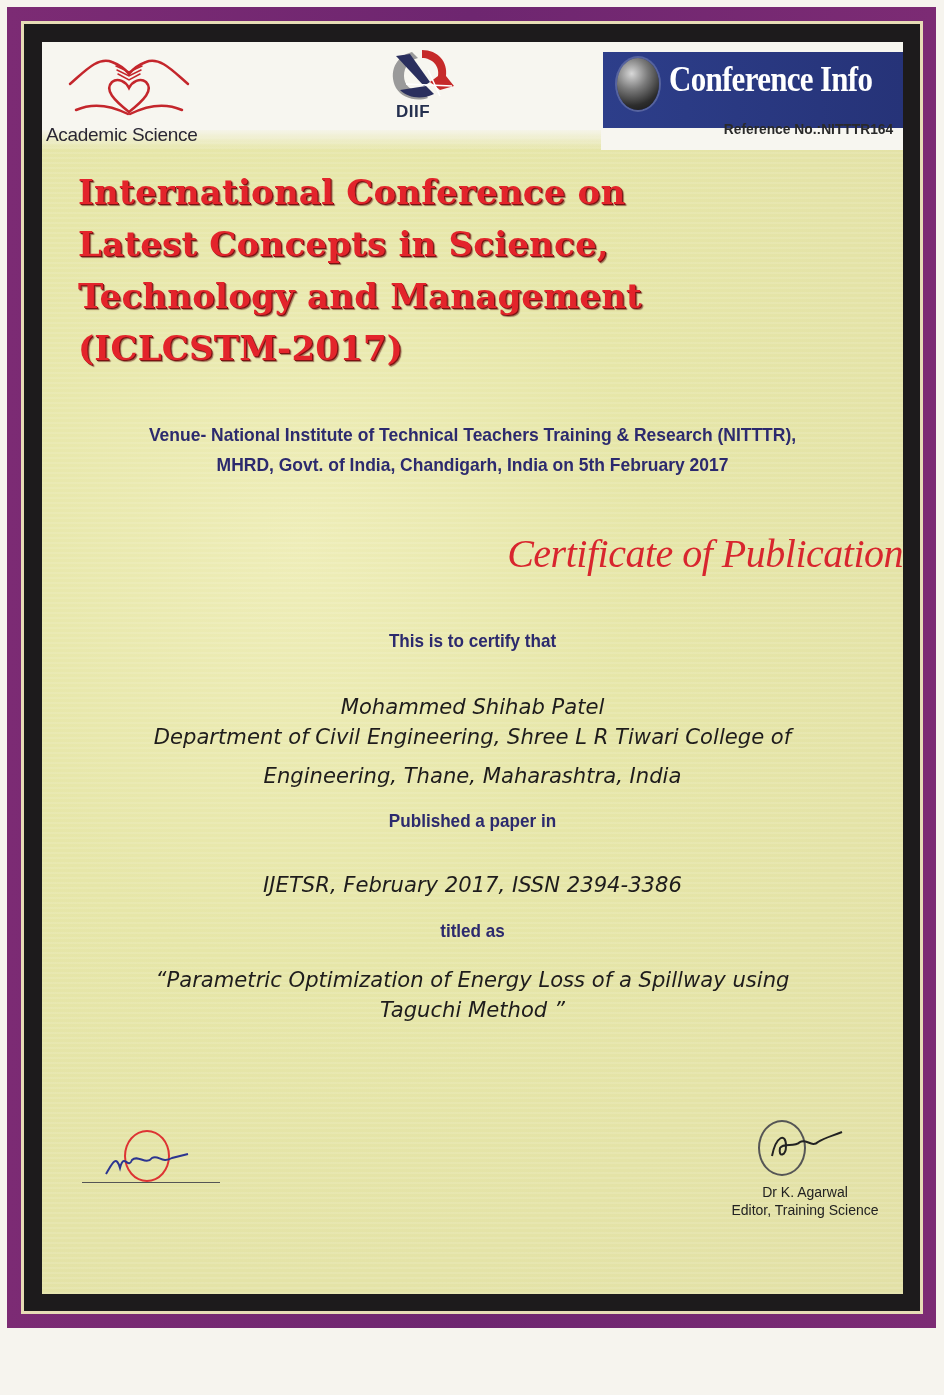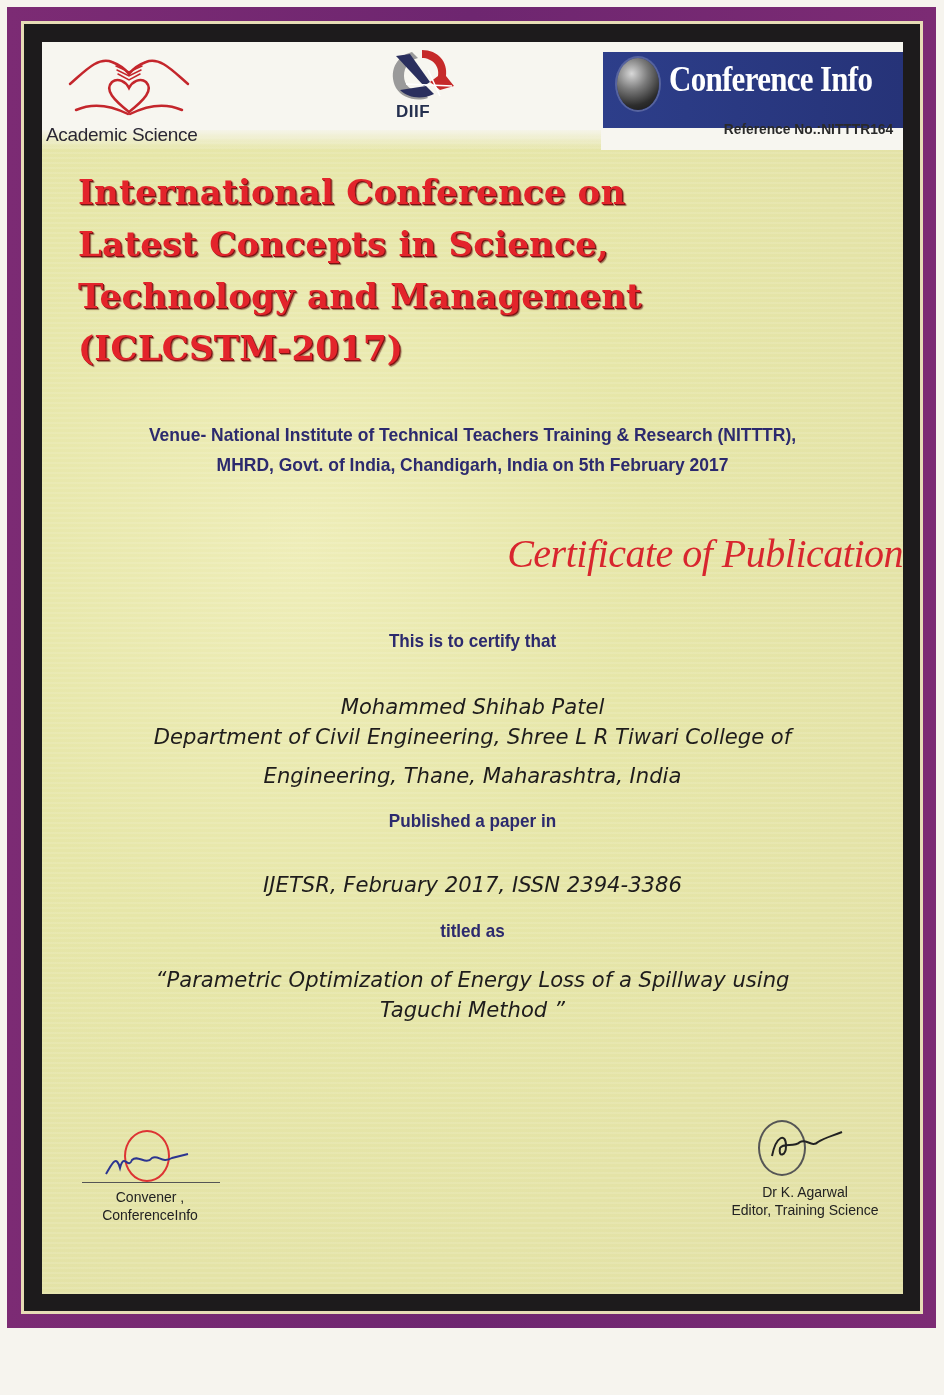--- a/index.html
+++ b/index.html
@@ -112,24 +112,20 @@
   <div class="hand" style="top:920px;">“Parametric Optimization of Energy Loss of a Spillway using</div>
   <div class="hand" style="top:950px;">Taguchi Method ”</div>
 
   <div class="sig-left">
     <div class="stamp"></div>
     <svg class="scrib" width="90" height="36" viewBox="0 0 90 36">
       <path d="M4 30 C10 20, 14 10, 18 24 C22 8, 26 26, 30 16 C36 10, 44 22, 50 14 C56 10, 60 20, 70 14 L86 10" fill="none" stroke="#2c3590" stroke-width="2"></path>
     </svg>
     <div class="line"></div>
   </div>
-  <div class="sig-name" style="left:8px; top:1146px;">
-    <div>Convener ,</div>
-    <div>ConferenceInfo</div>
-  </div>
 
   <div class="sig-right">
     <div class="stamp"></div>
     <svg width="80" height="40" viewBox="0 0 80 40" style="position:absolute;left:8px;top:6px;">
       <path d="M6 30 C10 10, 20 6, 20 20 C20 30, 12 32, 14 22 C18 16, 28 22, 34 16 C40 12, 46 22, 52 16 C58 12, 66 10, 76 6" fill="none" stroke="#222" stroke-width="2"></path>
     </svg>
   </div>
   <div class="sig-name" style="left:663px; top:1141px;">
     <div>Dr K. Agarwal</div>
     <div>Editor, Training Science</div>

